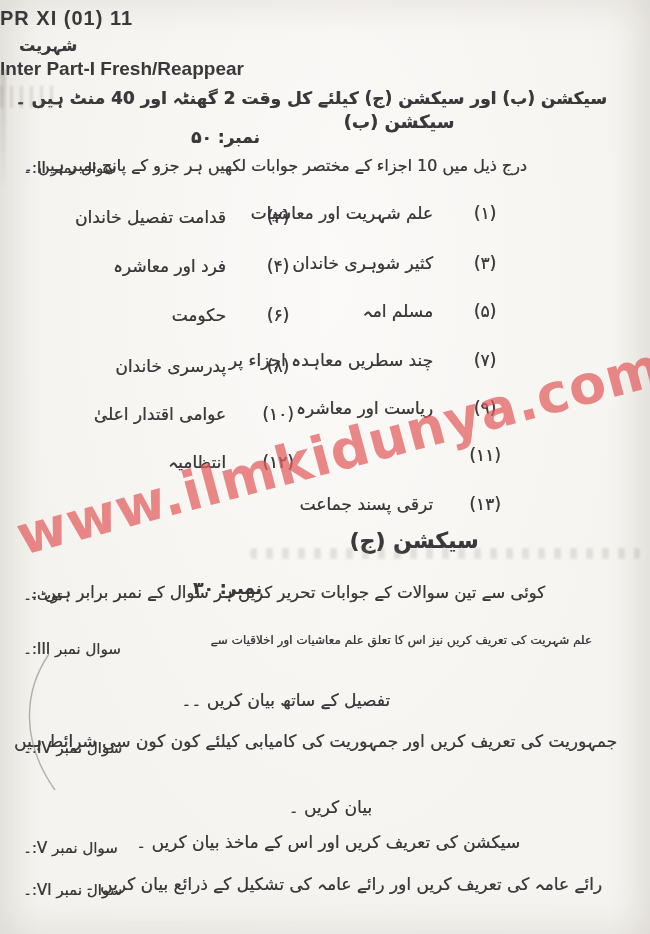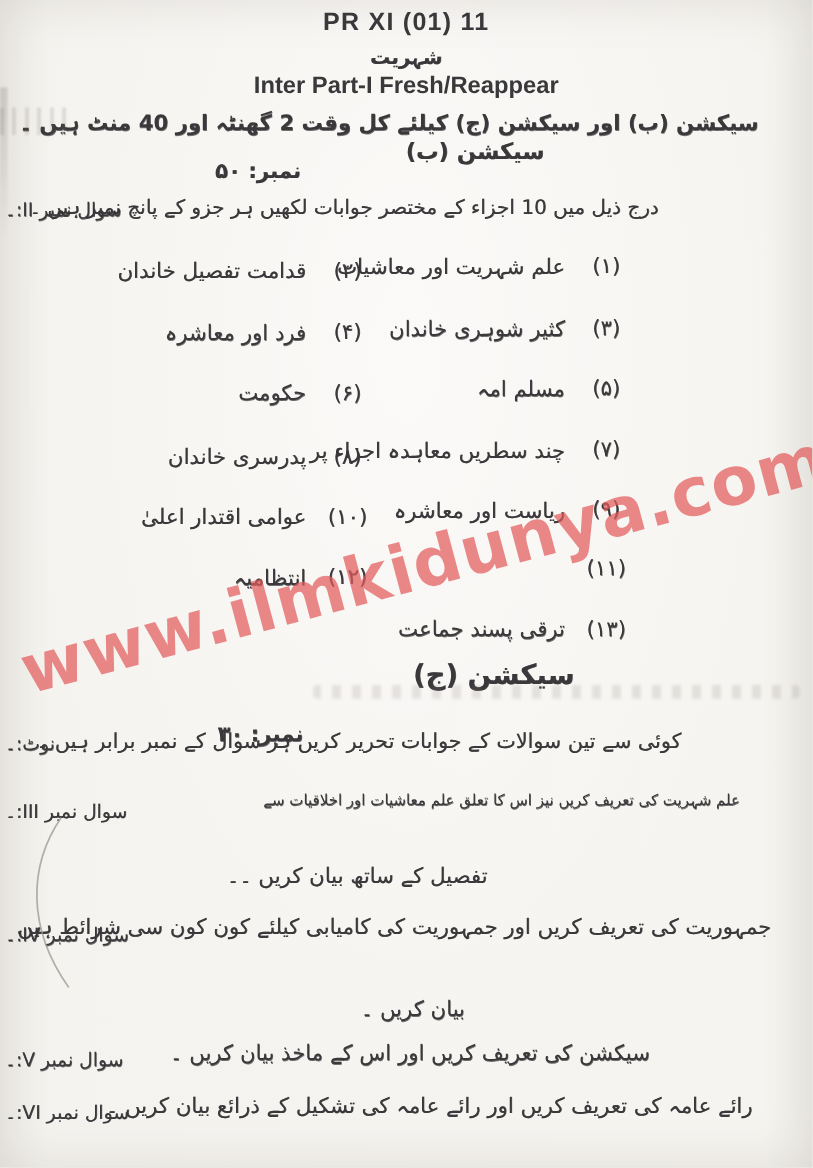--- a/index.html
+++ b/index.html
@@ -18,22 +18,23 @@
       #f4f2ee;
     box-shadow:inset 0 0 40px rgba(120,115,105,.18);
     overflow:hidden;
   }
   .abs{position:absolute;}
   .latin{font-family:"Liberation Sans","DejaVu Sans",sans-serif;font-weight:bold;color:#39383a;}
   .u{
     direction:rtl;unicode-bidi:plaintext;
     color:#3a383a;white-space:nowrap;
     text-shadow:.4px .4px .4px rgba(45,42,44,.65);
+    padding-left:19px;
   }
-  .center{left:0;right:0;text-align:center;}
+  .center{left:0;right:0;text-align:left;}
   .qlabel{left:4px;font-size:15px;width:110px;text-align:left;}
   .item{display:flex;direction:rtl;gap:16px;align-items:flex-start;font-size:17px;}
   .item .num{min-width:34px;text-align:center;flex:0 0 auto;}
   .item .txt{text-align:right;}
   .watermark{
     left:18px;top:506px;
     transform:rotate(-15deg);
     transform-origin:0 50%;
     font-family:"DejaVu Sans",sans-serif;
     font-weight:bold;font-size:54px;letter-spacing:1px;

